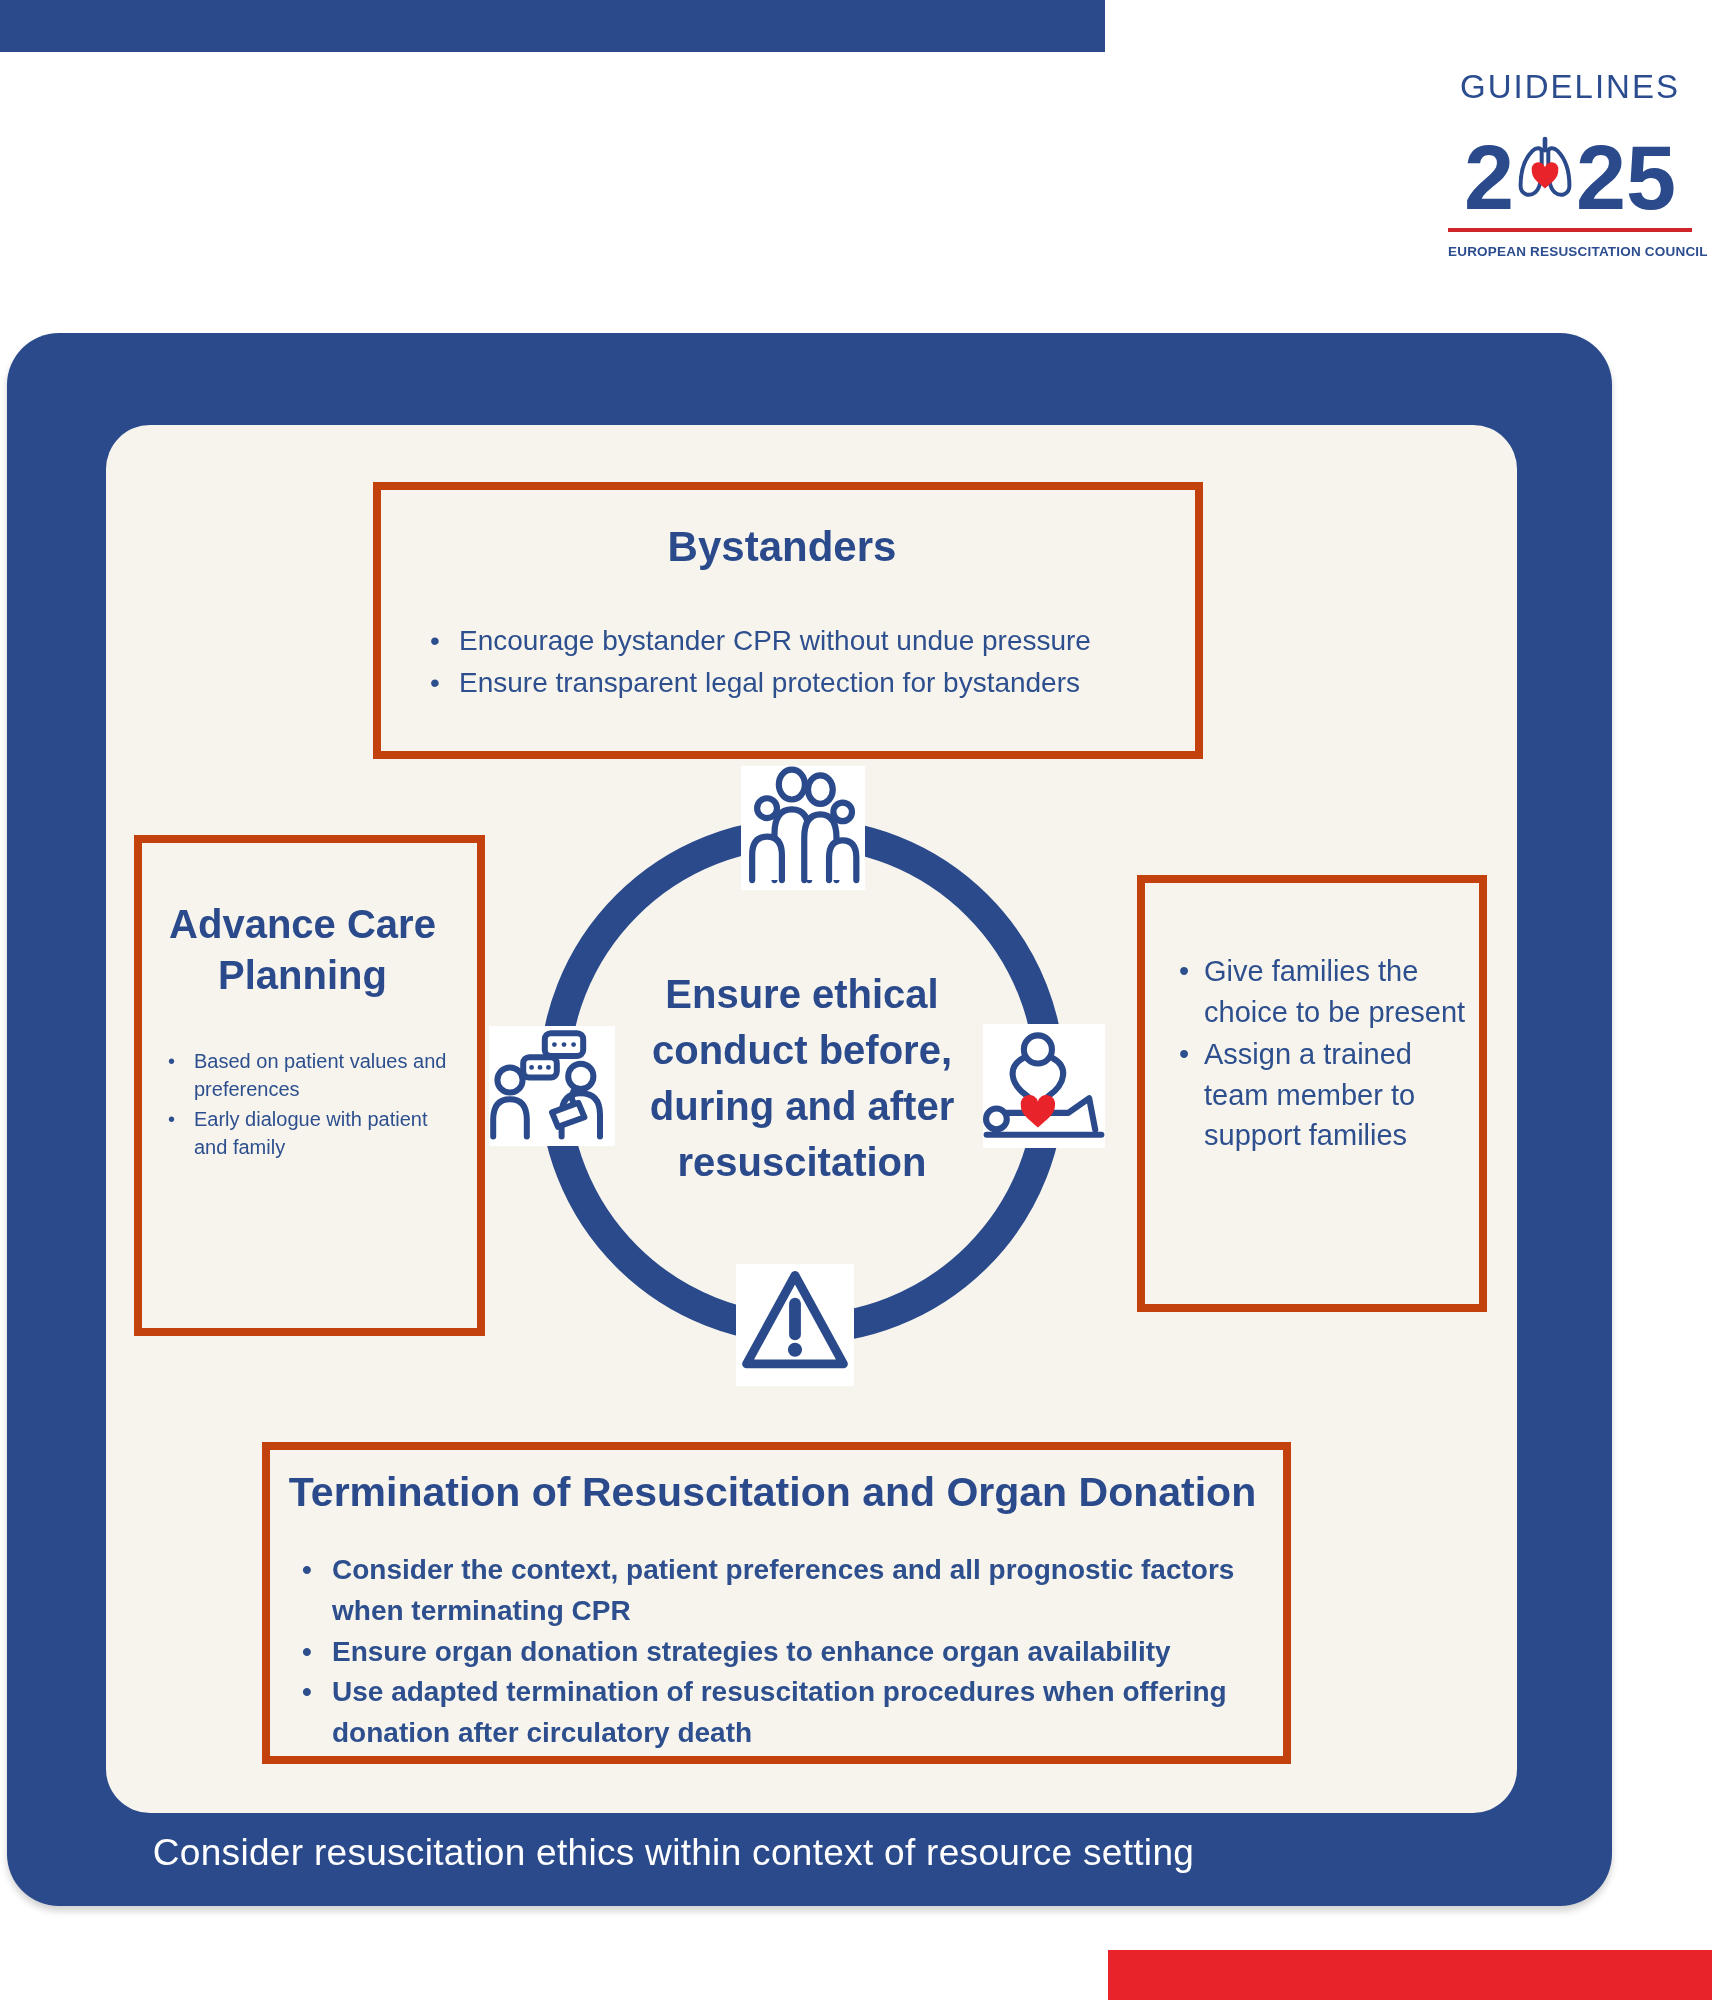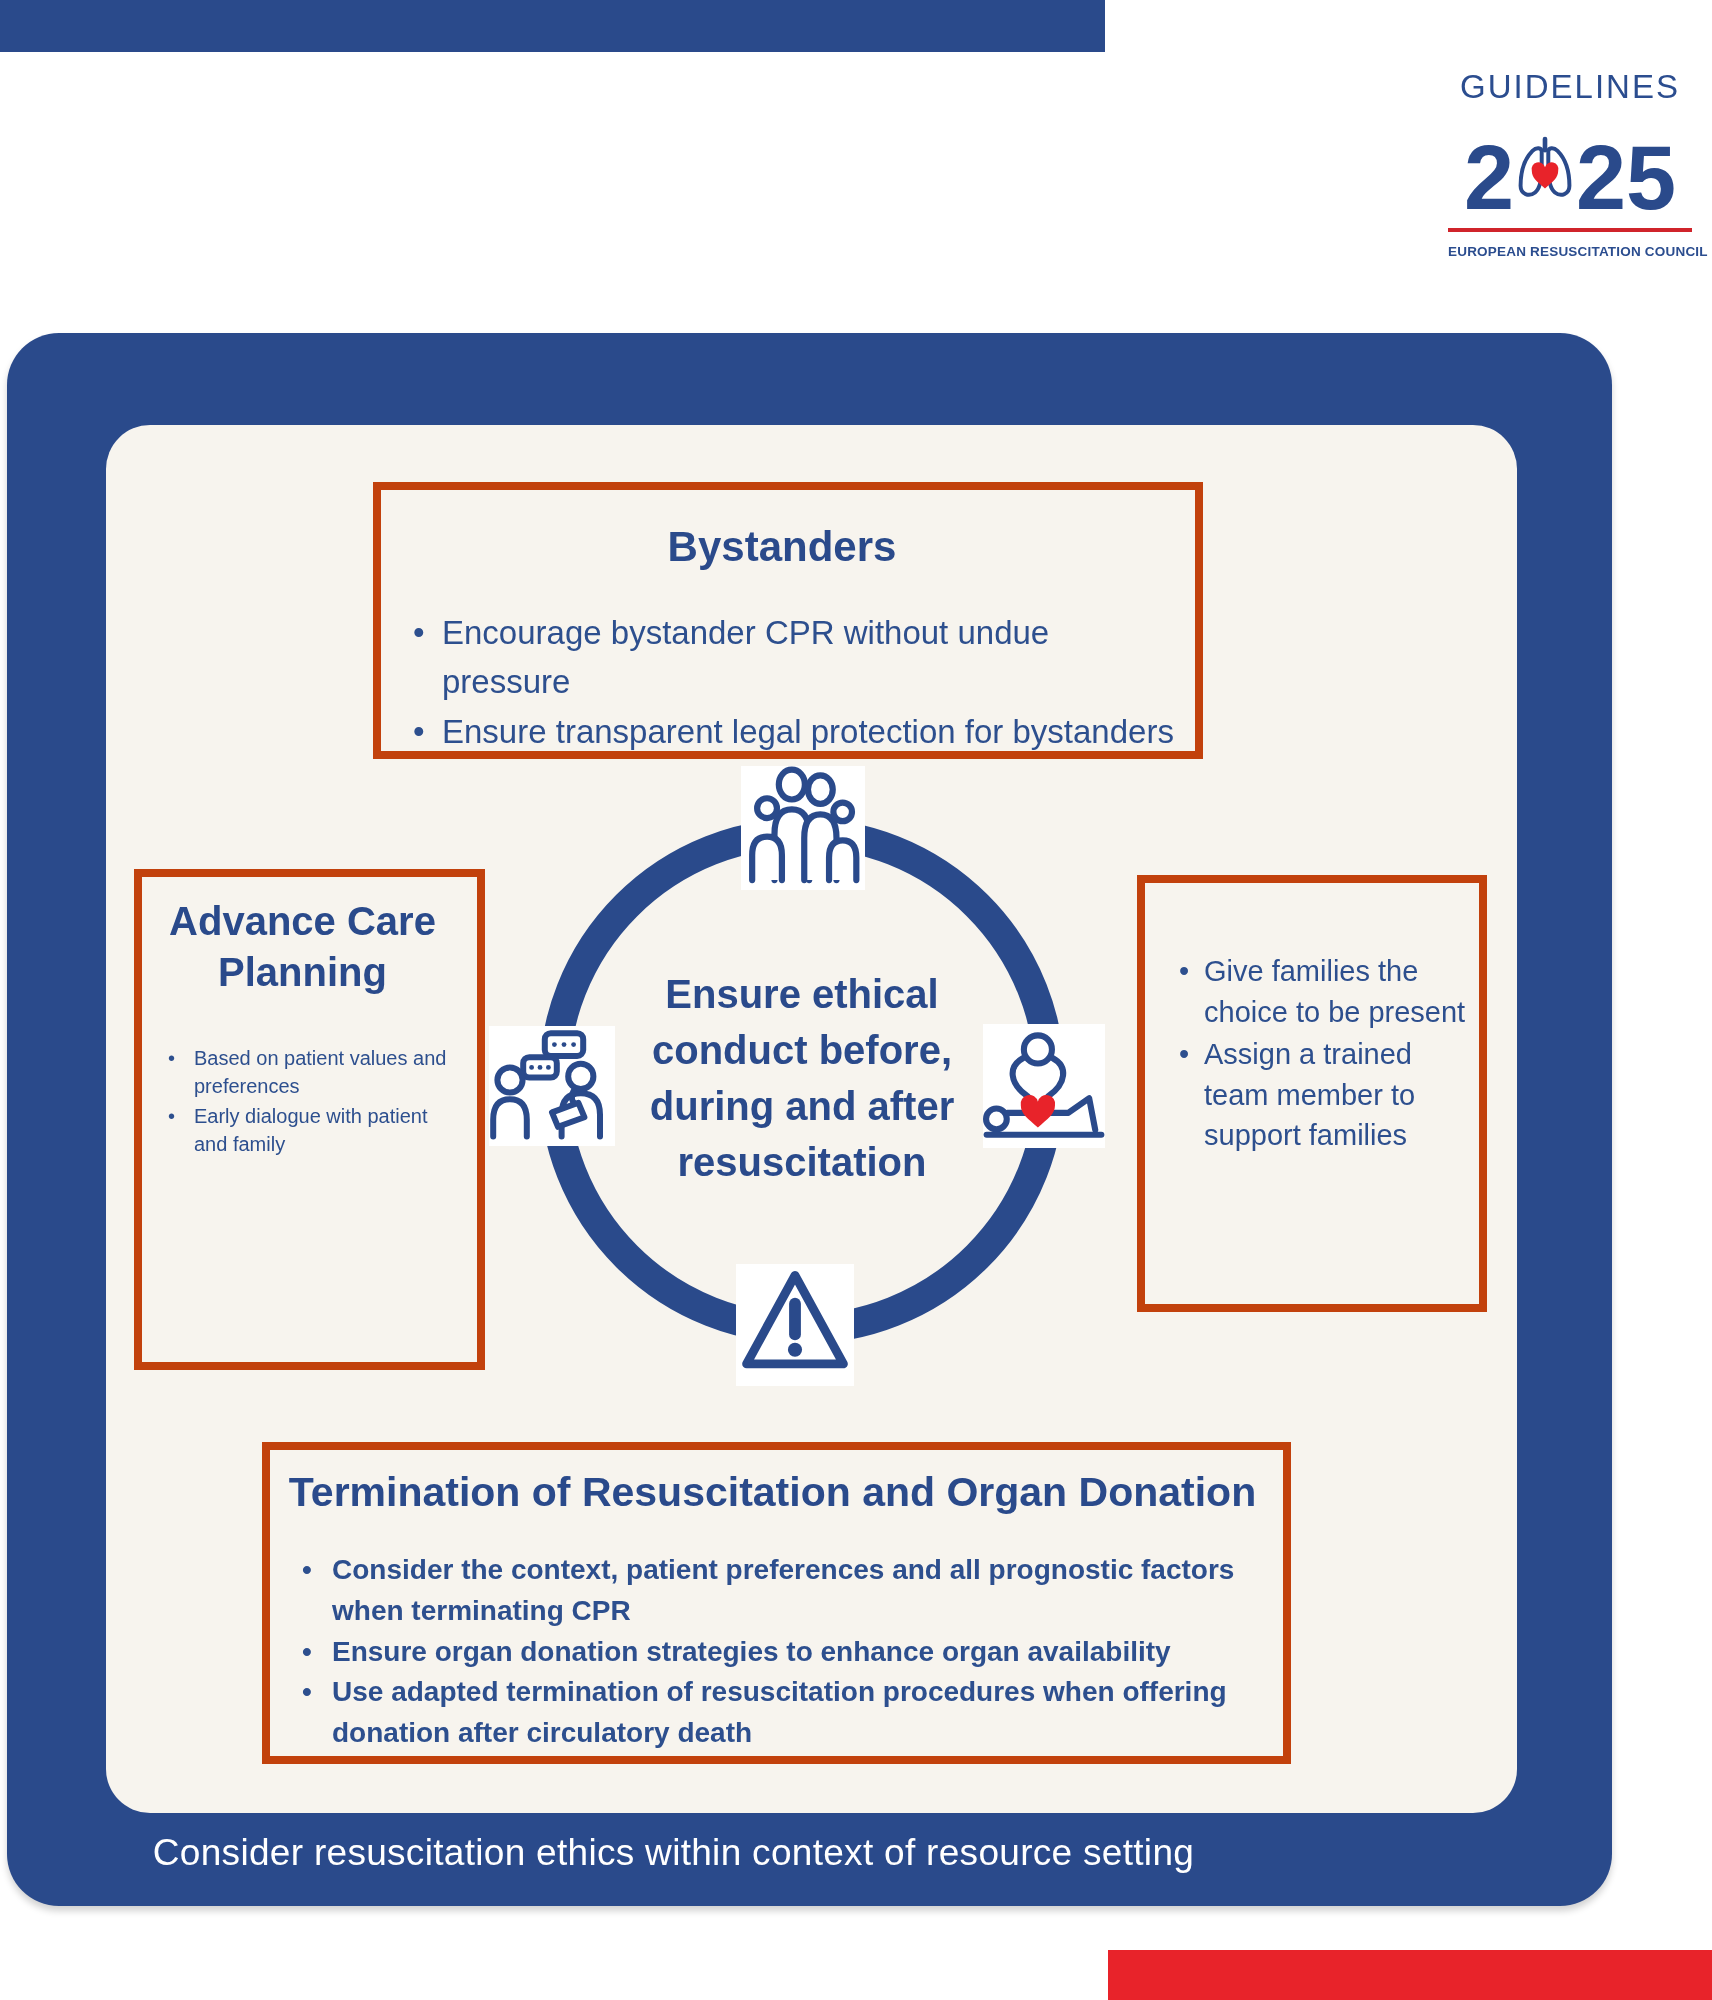--- a/index.html
+++ b/index.html
@@ -27,25 +27,25 @@
   
   .box{border:8px solid #c2410c;box-sizing:border-box;}
   .box-title{font-weight:700;text-align:center;line-height:1.28;color:#2a4a8b;}
   .bullets{list-style:none;margin:0;padding:0;}
   .bullets li{position:relative;color:#2d4f8e;}
   .bullets li::before{content:"\2022";position:absolute;left:0;top:0;color:#2d4f8e;}
 
   
   .box-bystanders{left:373px;top:482px;width:830px;height:277px;padding:30px 12px 0 0;}
   .box-bystanders .box-title{font-size:42px;}
-  .box-bystanders .bullets{margin-top:34px;padding-left:32px;font-size:33px;line-height:1.5;}
+  .box-bystanders .bullets{margin-top:46px;padding-left:49px;font-size:28px;line-height:1.5;}
   .box-bystanders .bullets li{padding-left:29px;}
 
   
-  .box-advance{left:134px;top:869px;width:351px;height:501px;padding:19px 14px 0 0;}
+  .box-advance{left:134px;top:835px;width:351px;height:501px;padding:56px 14px 0 0;}
   .box-advance .box-title{font-size:40px;}
   .box-advance .bullets{margin-top:46px;padding-left:26px;font-size:20px;line-height:1.4;}
   .box-advance .bullets li{padding-left:26px;margin-bottom:2px;}
 
   
   .box-family{left:1137px;top:875px;width:350px;height:437px;padding:32px 12px 0 0;}
   .box-family .box-title{font-size:40px;}
   .box-family .bullets{margin-top:36px;padding-left:34px;font-size:29px;line-height:1.4;}
   .box-family .bullets li{padding-left:25px;margin-bottom:2px;}
 

